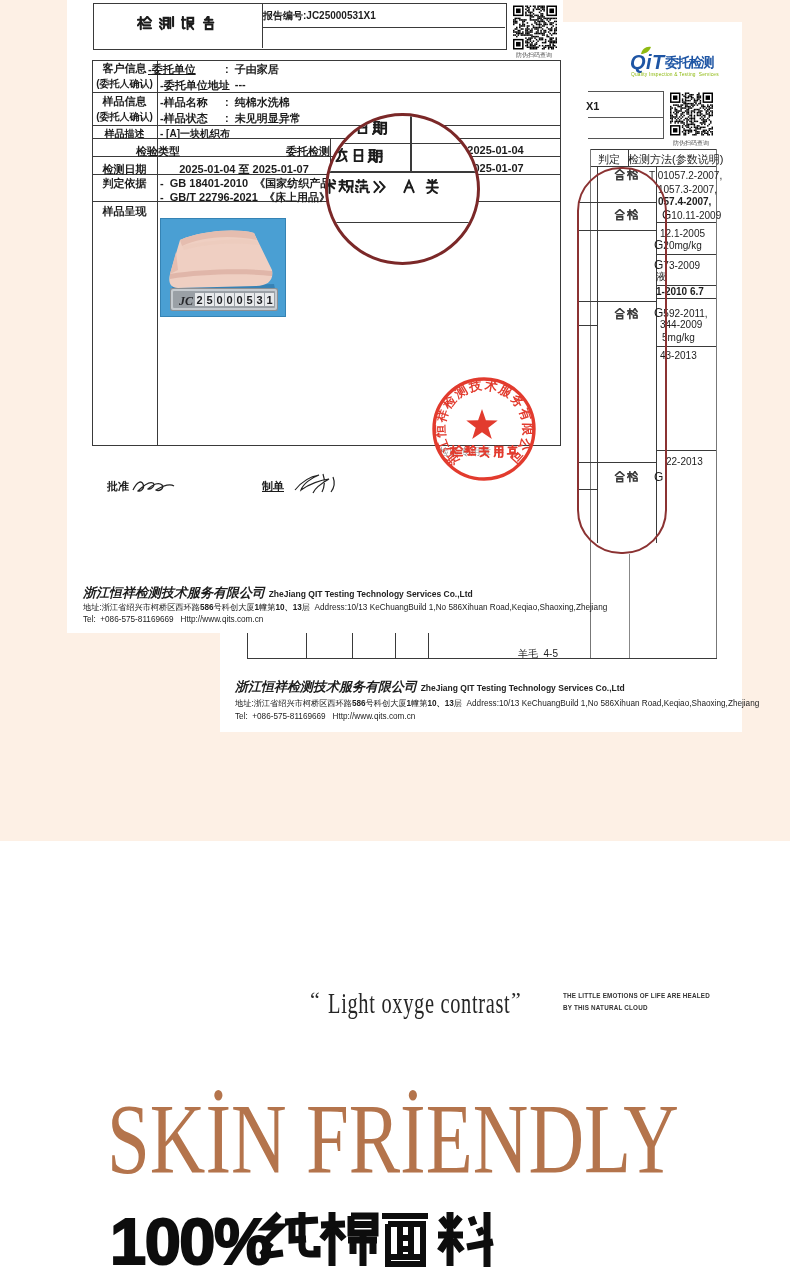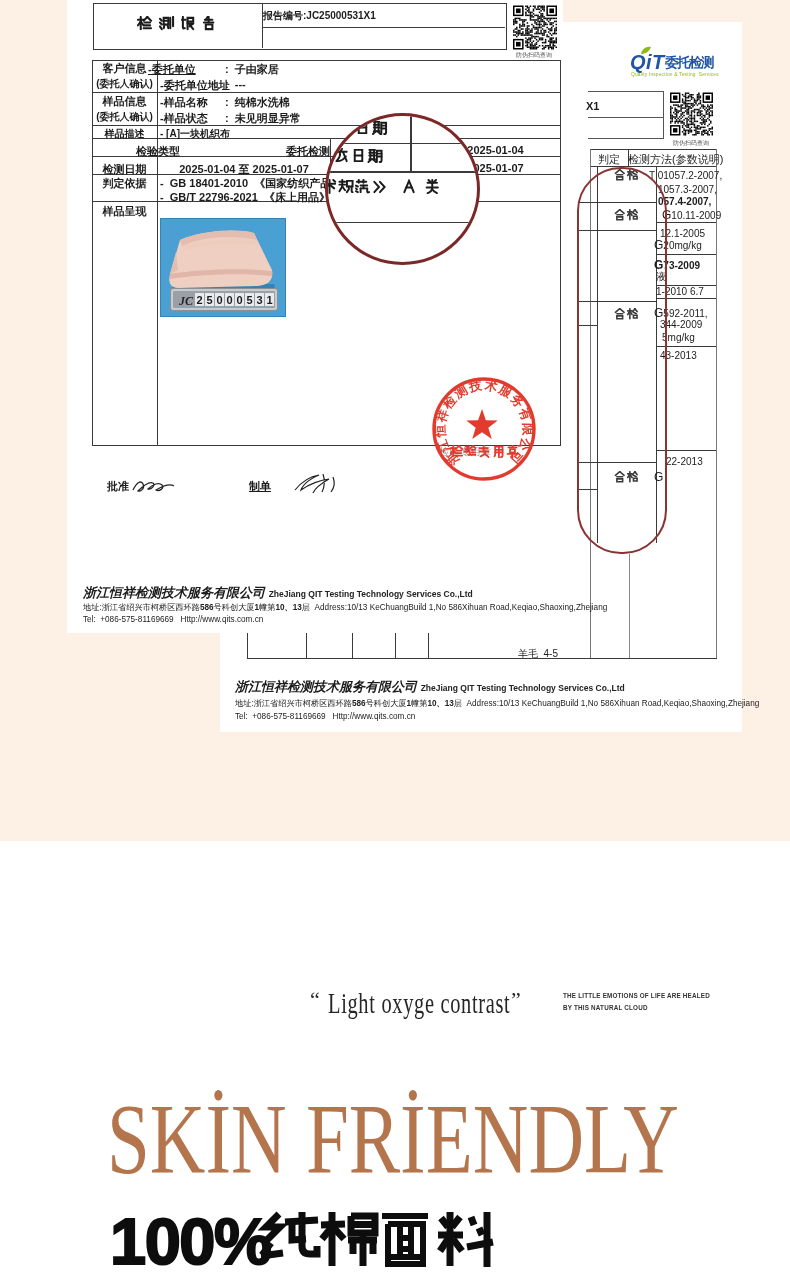--- a/index.html
+++ b/index.html
@@ -493,23 +493,23 @@
         </g>
       </g>
     </svg>
 
   <div class="txt" style="left:429px;top:148px;font-size:10px;">T 01057.2-2007,</div>
   <div class="txt" style="left:438px;top:162px;font-size:10px;">1057.3-2007,</div>
   <div class="txt" style="left:438px;top:174px;font-size:10px;font-weight:bold;">057.4-2007,</div>
   <div class="txt" style="left:434px;top:186px;font-size:12px;margin-left:8px;">G<span style="font-size:10px;">10.11-2009</span></div>
   <div class="txt" style="left:440px;top:206px;font-size:10px;">12.1-2005</div>
   <div class="txt" style="left:434px;top:216px;font-size:12px;">G<span style="font-size:10px;">20mg/kg</span></div>
-  <div class="txt" style="left:434px;top:236px;font-size:12px;font-weight:bold;">G<span style="font-size:10px;">73-2009</span></div>
+  <div class="txt" style="left:434px;top:236px;font-size:12px;">G<span style="font-size:10px;">73-2009</span></div>
   <div class="txt" style="left:436px;top:248px;font-size:10px;">液</div>
-  <div class="txt" style="left:436px;top:264px;font-size:10px;">1-2010 6.7</div>
+  <div class="txt" style="left:436px;top:264px;font-size:10px;font-weight:bold;">1-2010 6.7</div>
   <div class="txt" style="left:434px;top:284px;font-size:12px;">G<span style="font-size:10px;">592-2011,</span></div>
   <div class="txt" style="left:440px;top:297px;font-size:10px;">344-2009</div>
   <div class="txt" style="left:442px;top:310px;font-size:10px;">5mg/kg</div>
   <div class="txt" style="left:440px;top:328px;font-size:10px;">43-2013</div>
   <div class="txt" style="left:446px;top:434px;font-size:10px;">22-2013</div>
   <div class="txt" style="left:434px;top:448px;font-size:12px;">G</div>
 
   <div class="abs" style="left:357px;top:145px;width:90px;height:387px;border:2.5px solid #8b3232;border-radius:44px;box-sizing:border-box;"></div>
 
   <div class="ln" style="left:27px;top:611px;width:1px;height:25px;"></div>
@@ -1019,21 +1019,21 @@
           <text x="106.5" y="86">1</text>
       </g>
     </svg>
   </div>
 
   <div class="txt" style="left:40px;top:479px;font-weight:700;">批准</div>
   <svg class="abs" style="left:62px;top:474px;" width="50" height="24" viewBox="0 0 50 24">
     <path d="M4 16 C8 8,12 6,14 10 C16 14,12 18,9 17 C14 12,20 7,24 9 C27 11,22 16,19 15 C24 10,30 8,33 11 C36 14,30 18,27 16 C32 13,40 9,45 12" stroke="#222" stroke-width="1.3" fill="none"></path>
   </svg>
 
-  <div class="txt" style="left:182px;top:479px;font-weight:700;text-decoration:underline;">制单</div>
+  <div class="txt" style="left:195px;top:479px;font-weight:700;text-decoration:underline;">制单</div>
   <svg class="abs" style="left:222px;top:470px;" width="55" height="28" viewBox="0 0 55 28">
     <path d="M6 20 C14 10,24 6,30 5 C22 8,14 14,12 20 C20 14,32 10,40 9 C33 13,26 18,24 23 M34 4 C36 10,36 16,33 22 M44 7 C46 12,45 18,42 22" stroke="#222" stroke-width="1.2" fill="none"></path>
   </svg>
 
   <div class="txt" style="left:372px;top:445px;font-size:10px;color:#999;letter-spacing:0.5px;">检验专用章</div>
 
   <div class="txt" style="left:16px;top:584px;font-size:13px;font-weight:700;font-style:italic;">浙江恒祥检测技术服务有限公司 <span style="font-style:normal;font-size:8.5px;font-weight:700;color:#222;">ZheJiang QIT Testing Technology Services Co.,Ltd</span></div>
 
   <div class="txt" style="left:16px;top:602px;font-size:8.2px;color:#222;">地址:浙江省绍兴市柯桥区西环路<b>586</b>号科创大厦<b>1</b>幢第<b>10、13</b>层&nbsp;&nbsp;Address:10/13 KeChuangBuild 1,No 586Xihuan Road,Keqiao,Shaoxing,Zhejiang</div>
 

